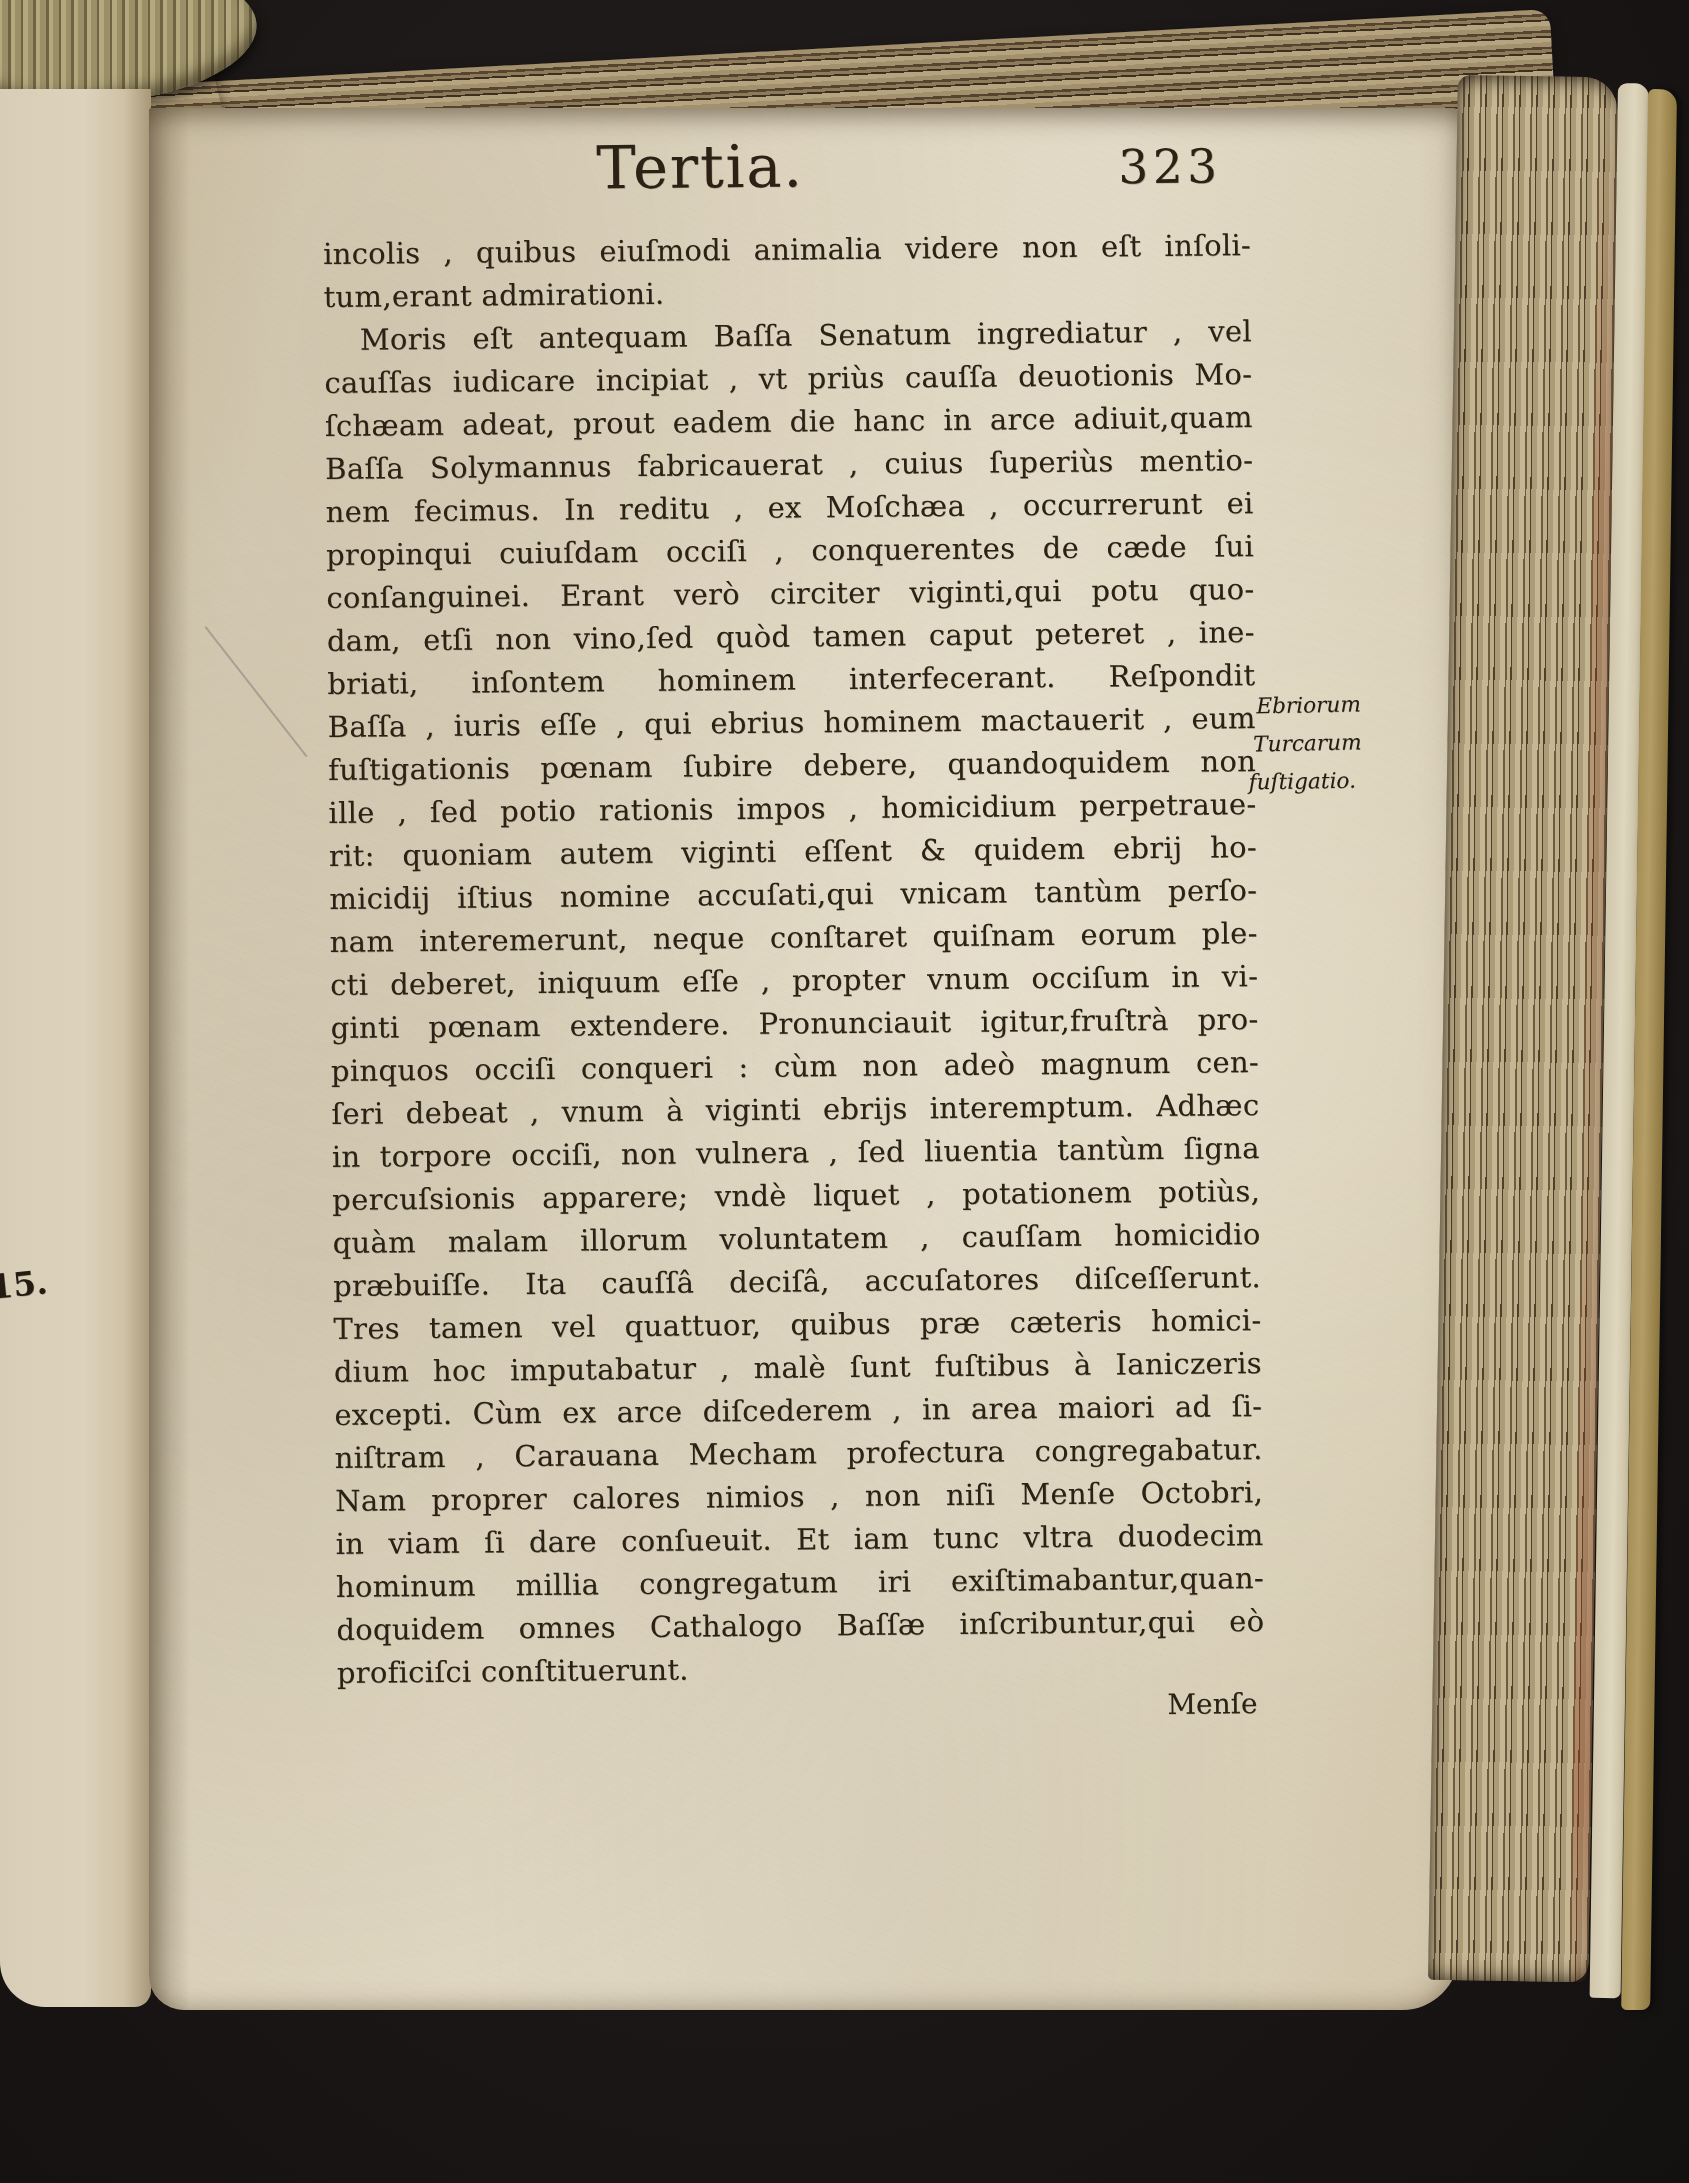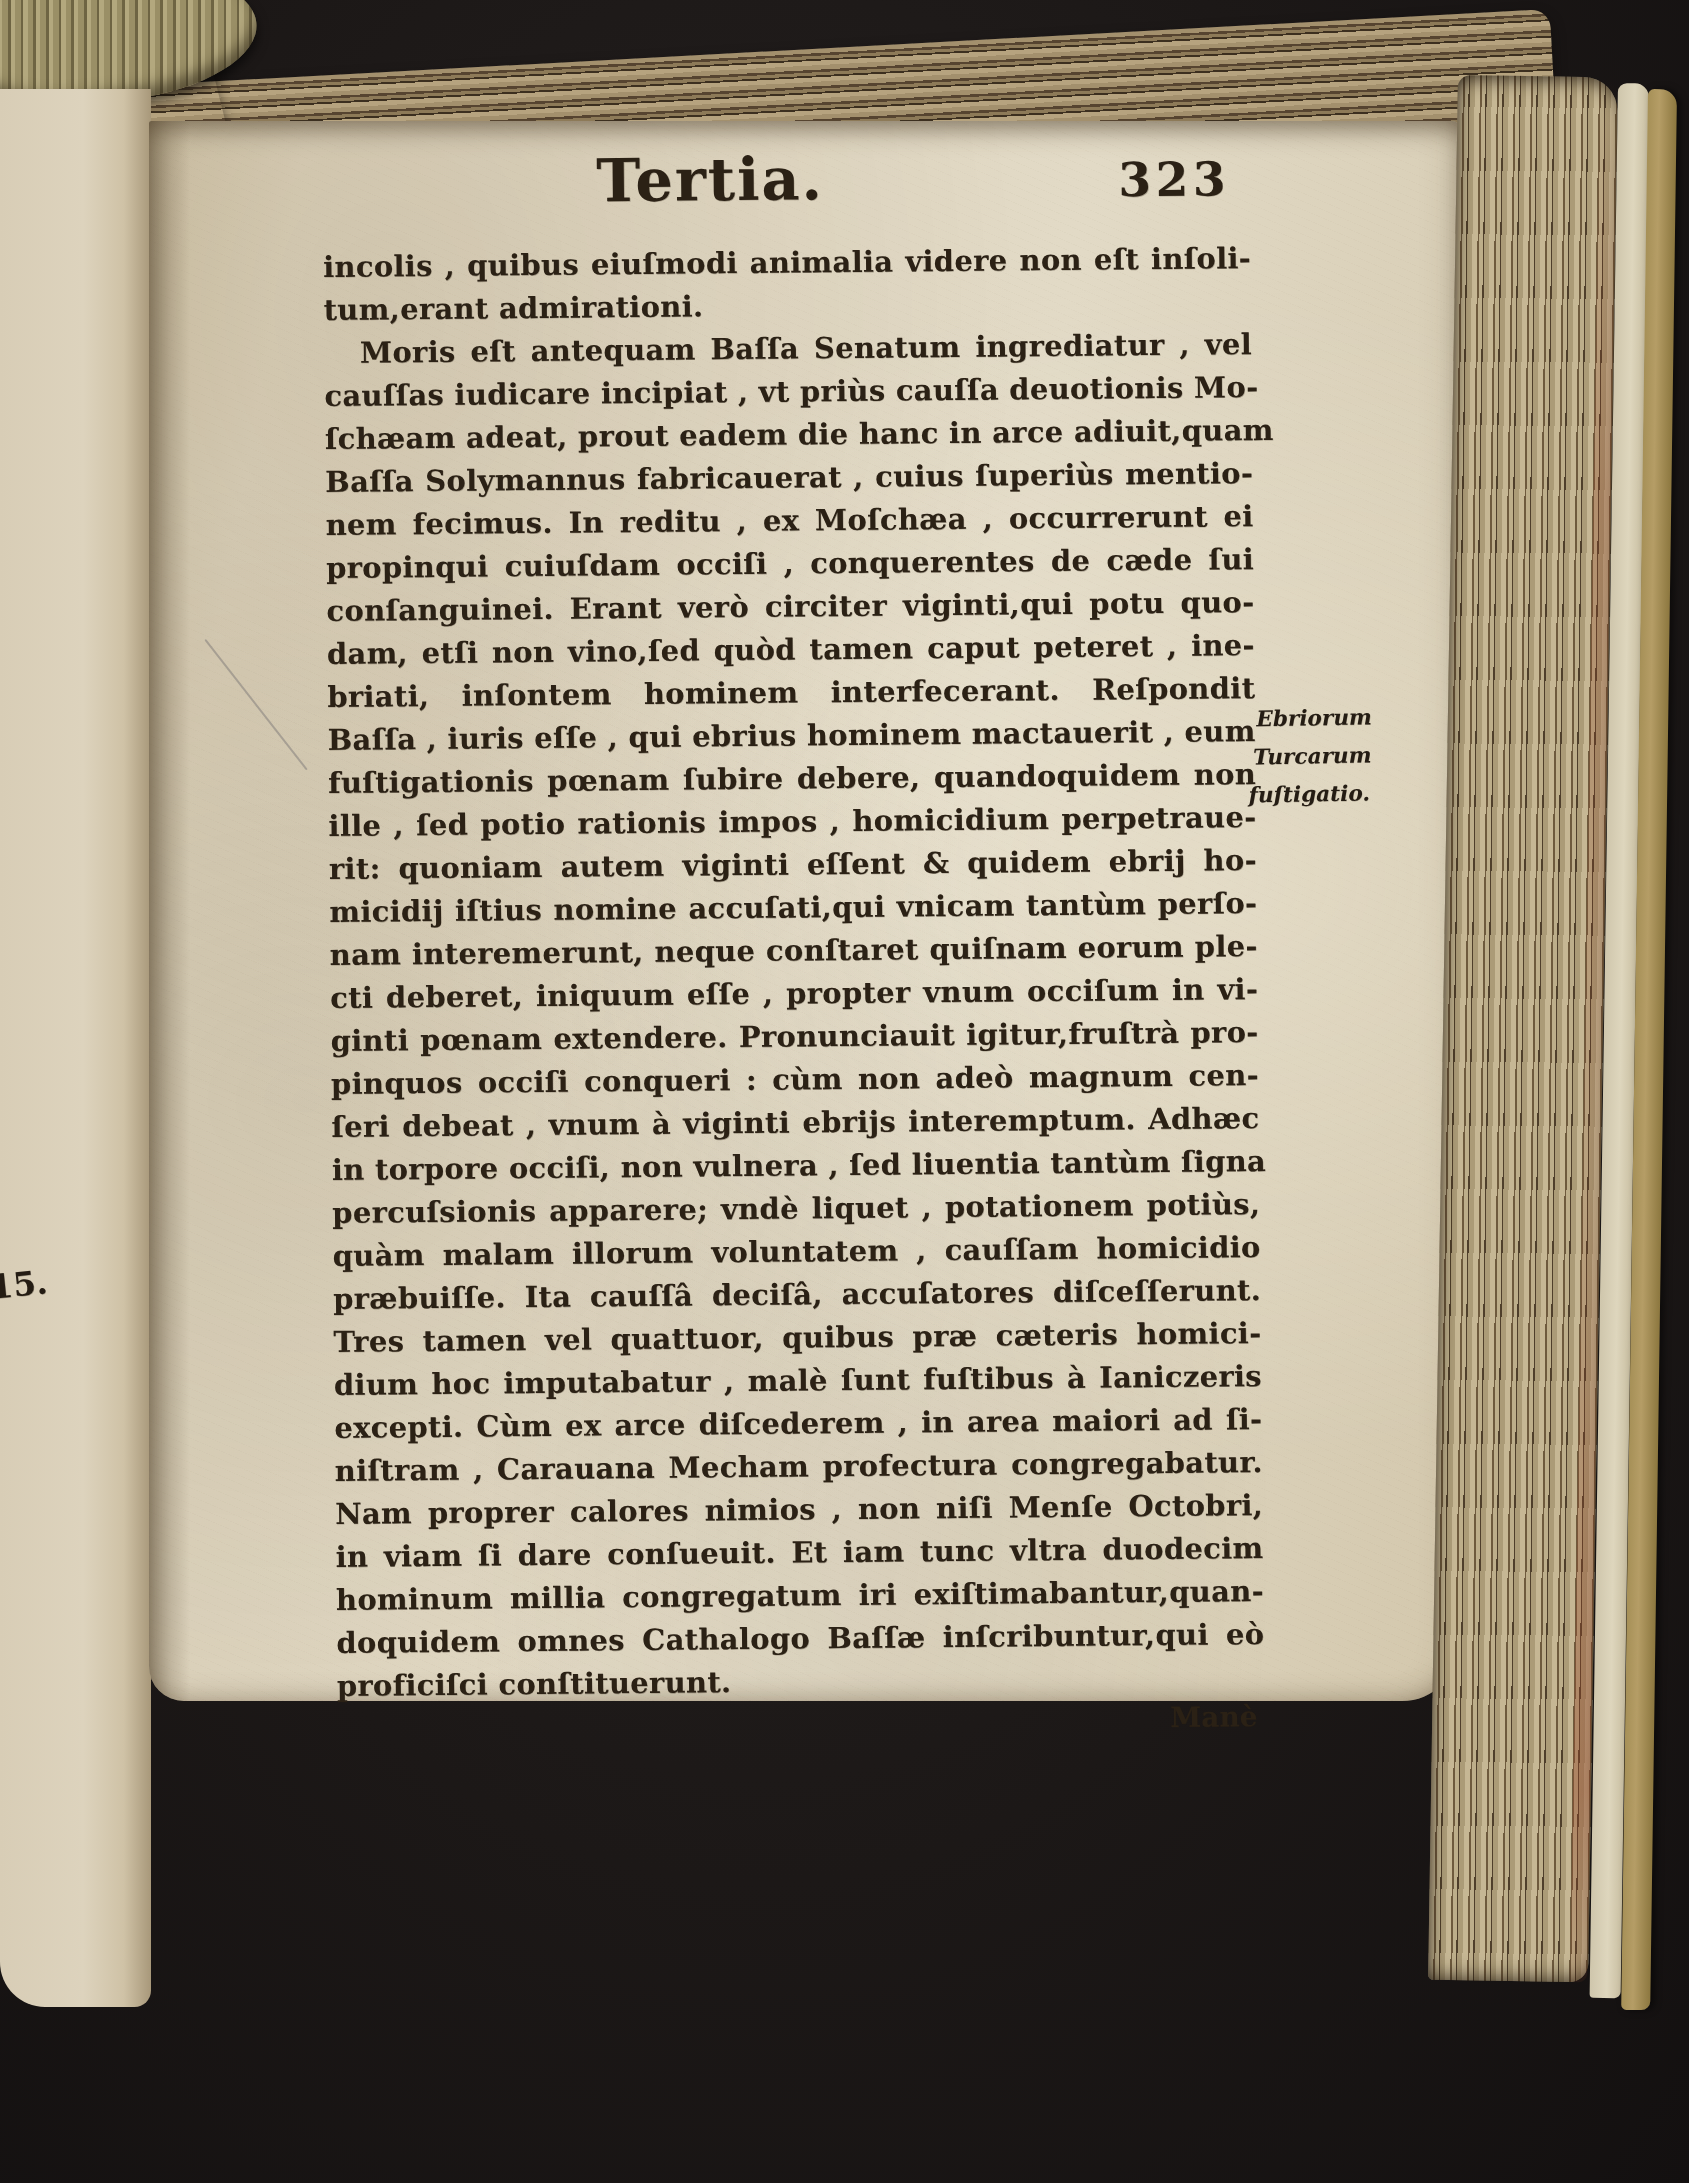--- a/index.html
+++ b/index.html
@@ -71,25 +71,24 @@
     box-shadow:3.8px 0 7.6px rgba(0,0,0,.5);
   }
   .left-page{
     position:absolute;left:0;top:89px;width:151px;height:1918px;
     background:linear-gradient(90deg,#d8cdb6 0%,#ddd3bd 55%,#cfc2a6 82%,#a8987a 100%);
     border-radius:0 0 16.5px 45px;
   }
 
   
   .page{
-    position:absolute;left:149px;top:121px;width:1310px;height:1580px;
+    position:absolute;left:149px;top:108px;width:1310px;height:1902px;
     background:linear-gradient(100deg,
       #cdc1a5 0%,#d9cfb8 10%,#e0d7c2 38%,#e2dac6 60%,#d9cfb7 85%,#d3c7ac 100%);
     border-radius:2.5px 6.4px 57px 35px;
-    font-weight:bold;
   }
   .page::before{
     content:"";position:absolute;inset:0;border-radius:inherit;pointer-events:none;
     box-shadow:inset 0 18px 25.4px -11.5px rgba(70,55,35,.6),
                inset -21.6px 0 35px -20.4px rgba(90,72,48,.35),
                inset 0 -16.5px 27px -16.5px rgba(90,72,48,.42);
   }
   .page-texture{
     position:absolute;inset:0;border-radius:inherit;pointer-events:none;
     background:
@@ -204,21 +203,21 @@
           <div class="line">dium hoc imputabatur , malè ſunt fuſtibus à Ianiczeris</div>
           <div class="line">excepti. Cùm ex arce diſcederem , in area maiori ad ſi-</div>
           <div class="line">niſtram , Carauana Mecham profectura congregabatur.</div>
           <div class="line">Nam proprer calores nimios , non niſi Menſe Octobri,</div>
           <div class="line">in viam ſi dare conſueuit. Et iam tunc vltra duodecim</div>
           <div class="line">hominum millia congregatum iri exiſtimabantur,quan-</div>
           <div class="line">doquidem omnes Cathalogo Baſſæ inſcribuntur,qui eò</div>
           <div class="line end">proficiſci conſtituerunt.</div>
         </div>
 
-      <div class="catchword">Manè</div>
+      <div class="catchword">Menſe</div>
     </div>
 
     <div class="margin-note">
       <div class="mn mn1">Ebriorum</div>
       <div class="mn mn2">Turcarum</div>
       <div class="mn mn3">fuſtigatio.</div>
     </div>
 
     <div class="gutter"></div>
   </div>

